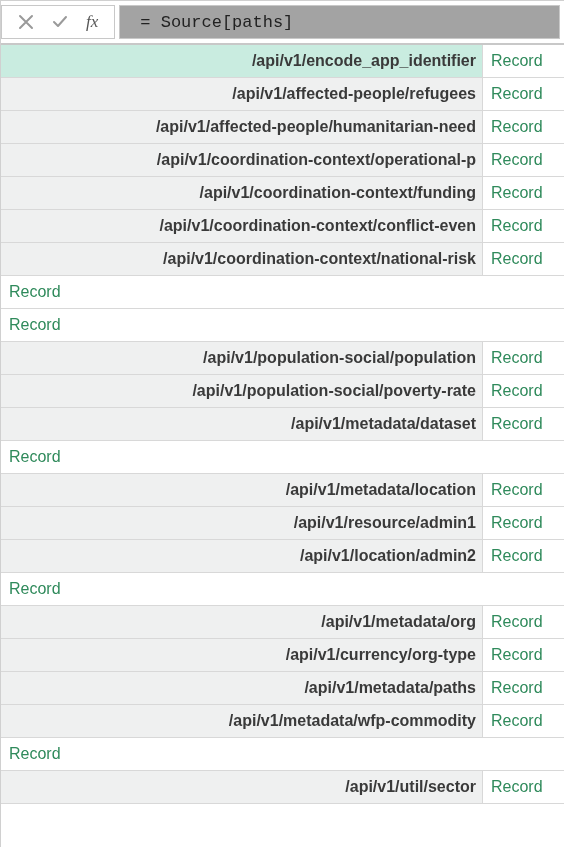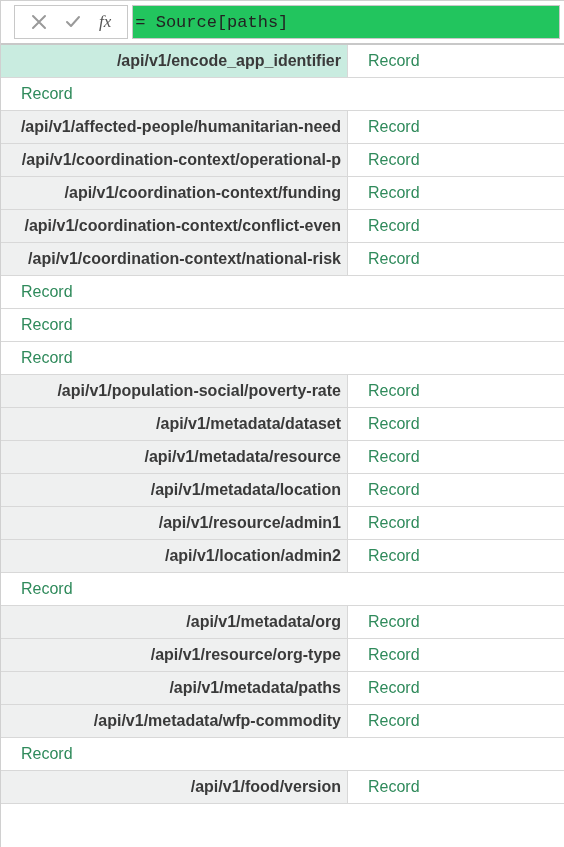--- a/index.html
+++ b/index.html
@@ -18,21 +18,21 @@
     height: 44px;
     border-bottom: 2px solid #c8c8c8;
     background: #fff;
   }
   .fb-buttons {
     display: flex;
     align-items: center;
     gap: 14px;
     padding: 0 14px;
     border: 1px solid #c8c8c8;
-    margin: 4px 4px 4px 13px;
+    margin: 4px 4px 4px 0;
     background: #fff;
   }
   .fb-btn {
     width: 20px;
     height: 20px;
     display: flex;
     align-items: center;
     justify-content: center;
     color: #9a9a9a;
     cursor: pointer;
@@ -42,59 +42,59 @@
     font-family: "Cambria Math", Georgia, serif;
     font-style: italic;
     font-size: 17px;
     color: #555;
     padding: 0 2px;
   }
   .fb-input {
     flex: 1;
     border: 1px solid #c8c8c8;
     margin: 4px 4px 4px 0;
-    padding: 0 2px;
+    padding: 0 20px;
     font-family: Consolas, "Courier New", monospace;
     font-size: 17px;
     color: #222;
     outline: none;
-    background: #22c55e;
+    background: #a3a3a3;
   }
   .grid {
     width: 100%;
   }
   .row {
     display: flex;
     align-items: stretch;
     height: 33px;
     border-bottom: 1px solid #d8d8d8;
   }
   .row.selected .cell-path {
     background: #c9ece0;
   }
   .cell-path {
-    width: 347px;
+    width: 482px;
     background: #eff0f0;
     border-right: 1px solid #d8d8d8;
     display: flex;
     align-items: center;
     justify-content: flex-end;
     padding: 0 6px 0 6px;
     font-size: 16px;
     font-weight: 600;
     color: #3a3a3a;
     white-space: nowrap;
     overflow: hidden;
   }
   .cell-value {
     flex: 1;
     background: #ffffff;
     display: flex;
     align-items: center;
-    padding: 0 20px;
+    padding: 0 8px;
     font-size: 16px;
     color: #2f8a5b;
     cursor: pointer;
     white-space: nowrap;
     overflow: hidden;
   }
 </style>
 </head>
 <body>
 
@@ -114,20 +114,21 @@
   </div>
   <input class="fb-input" type="text" value="= Source[paths]" style="">
 </div>
 
 <div class="grid">
     <div class="row selected">
       <div class="cell-path">/api/v1/encode_app_identifier</div>
       <div class="cell-value">Record</div>
     </div>
     <div class="row">
+      <div class="cell-path">/api/v1/affected-people/refugees</div>
       <div class="cell-value">Record</div>
     </div>
     <div class="row">
       <div class="cell-path">/api/v1/affected-people/humanitarian-need</div>
       <div class="cell-value">Record</div>
     </div>
     <div class="row">
       <div class="cell-path">/api/v1/coordination-context/operational-p</div>
       <div class="cell-value">Record</div>
     </div>
@@ -143,32 +144,32 @@
       <div class="cell-path">/api/v1/coordination-context/national-risk</div>
       <div class="cell-value">Record</div>
     </div>
     <div class="row">
       <div class="cell-value">Record</div>
     </div>
     <div class="row">
       <div class="cell-value">Record</div>
     </div>
     <div class="row">
+      <div class="cell-path">/api/v1/population-social/population</div>
       <div class="cell-value">Record</div>
     </div>
     <div class="row">
       <div class="cell-path">/api/v1/population-social/poverty-rate</div>
       <div class="cell-value">Record</div>
     </div>
     <div class="row">
       <div class="cell-path">/api/v1/metadata/dataset</div>
       <div class="cell-value">Record</div>
     </div>
     <div class="row">
-      <div class="cell-path">/api/v1/metadata/resource</div>
       <div class="cell-value">Record</div>
     </div>
     <div class="row">
       <div class="cell-path">/api/v1/metadata/location</div>
       <div class="cell-value">Record</div>
     </div>
     <div class="row">
       <div class="cell-path">/api/v1/resource/admin1</div>
       <div class="cell-value">Record</div>
     </div>
@@ -177,31 +178,31 @@
       <div class="cell-value">Record</div>
     </div>
     <div class="row">
       <div class="cell-value">Record</div>
     </div>
     <div class="row">
       <div class="cell-path">/api/v1/metadata/org</div>
       <div class="cell-value">Record</div>
     </div>
     <div class="row">
-      <div class="cell-path">/api/v1/resource/org-type</div>
+      <div class="cell-path">/api/v1/currency/org-type</div>
       <div class="cell-value">Record</div>
     </div>
     <div class="row">
       <div class="cell-path">/api/v1/metadata/paths</div>
       <div class="cell-value">Record</div>
     </div>
     <div class="row">
       <div class="cell-path">/api/v1/metadata/wfp-commodity</div>
       <div class="cell-value">Record</div>
     </div>
     <div class="row">
       <div class="cell-value">Record</div>
     </div>
     <div class="row">
-      <div class="cell-path">/api/v1/food/version</div>
+      <div class="cell-path">/api/v1/util/sector</div>
       <div class="cell-value">Record</div>
     </div>
   </div>
 
 </body></html>

